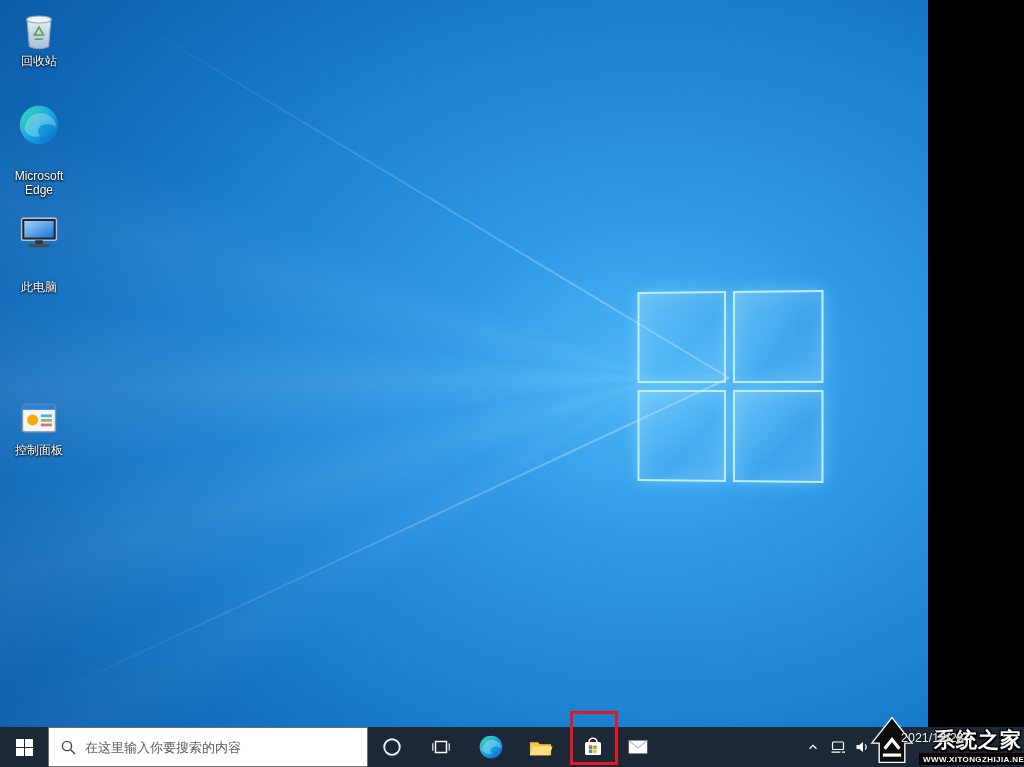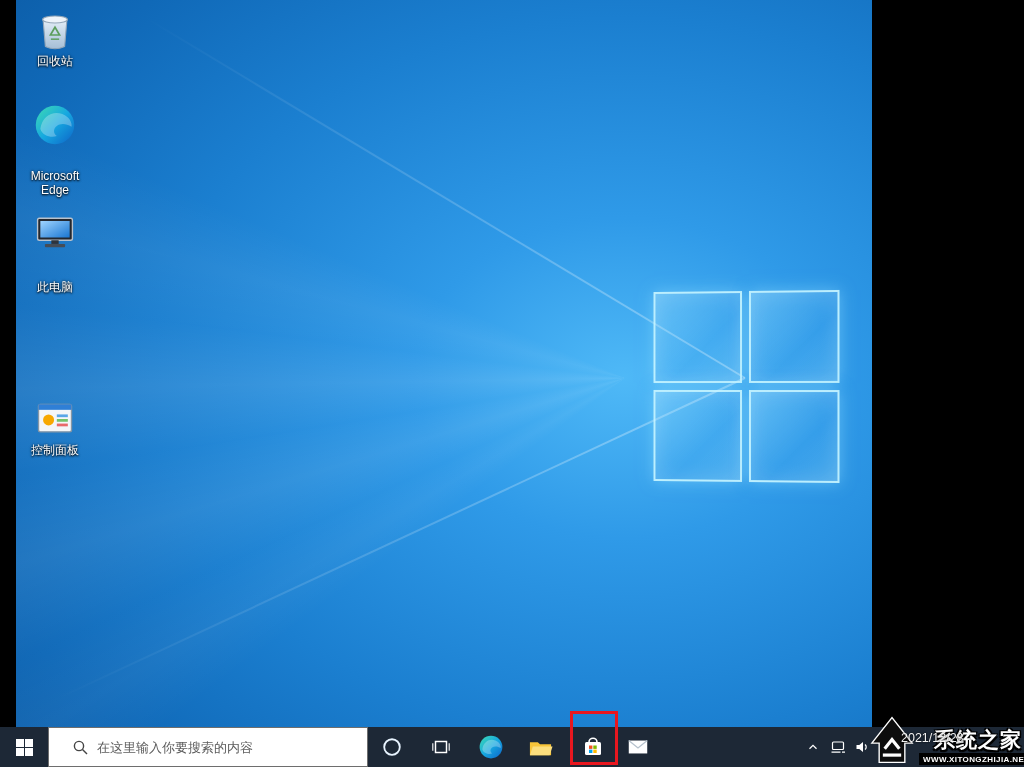--- a/index.html
+++ b/index.html
@@ -1,24 +1,23 @@
 <!DOCTYPE html>
 <html><head>
 <meta charset="utf-8">
 <style>
   * { margin:0; padding:0; box-sizing:border-box; }
   html,body { width:1024px; height:767px; overflow:hidden; font-family:"Liberation Sans", sans-serif; }
   .stage { position:relative; width:1024px; height:767px; background:#000; }
 
   
   .desktop {
-    position:absolute; left:0; top:0; width:856px; height:727px;
+    position:absolute; left:0; top:0; width:928px; height:727px;
     background: radial-gradient(ellipse 1050px 800px at 71% 52%,
       #4fb9f7 0%, #2f9ae8 20%, #1b7fd0 45%, #1069b8 65%, #0a569e 85%, #084a8b 100%);
-    margin-left: 16px;
   }
   .rays {
     position:absolute; left:0; top:0; width:100%; height:100%;
     background: conic-gradient(from 233deg at 71.2% 52%,
       rgba(255,255,255,0) 0deg,
       rgba(255,255,255,0.04) 6deg,
       rgba(255,255,255,0.01) 12deg,
       rgba(255,255,255,0.07) 20deg,
       rgba(255,255,255,0.02) 28deg,
       rgba(255,255,255,0.09) 36deg,
@@ -55,21 +54,21 @@
   .tb-btn { position:absolute; top:0; height:40px; display:flex; align-items:center; justify-content:center; cursor:pointer; }
   #btn-start    { left:0;     width:48px; }
   #btn-cortana  { left:372px; width:40px; }
   #btn-taskview { left:421px; width:40px; }
   #btn-edge     { left:471px; width:40px; }
   #btn-explorer { left:520px; width:40px; }
   #btn-store    { left:573px; width:40px; }
   #btn-mail     { left:618px; width:40px; }
 
   .searchbox { position:absolute; left:48px; top:0; width:320px; height:40px; background:#fff;
-    border:1px solid #6e6e6e; display:flex; align-items:center; padding-left:24px; gap:9px; }
+    border:1px solid #6e6e6e; display:flex; align-items:center; padding-left:12px; gap:9px; }
   .searchbox input { border:none; outline:none; background:transparent; font-size:13px; color:#333;
     width:270px; font-family:inherit; }
   .searchbox input::placeholder { color:#5c5c5c; opacity:1; }
 
   #tray-chevron { left:802px; width:22px; }
   #tray-network { left:826px; width:24px; }
   #tray-volume  { left:850px; width:24px; }
   .clock { position:absolute; left:901px; top:731px; z-index:54; color:rgba(255,255,255,0.95);
     font-size:12.5px; text-shadow:0 0 2px #000; }
 

